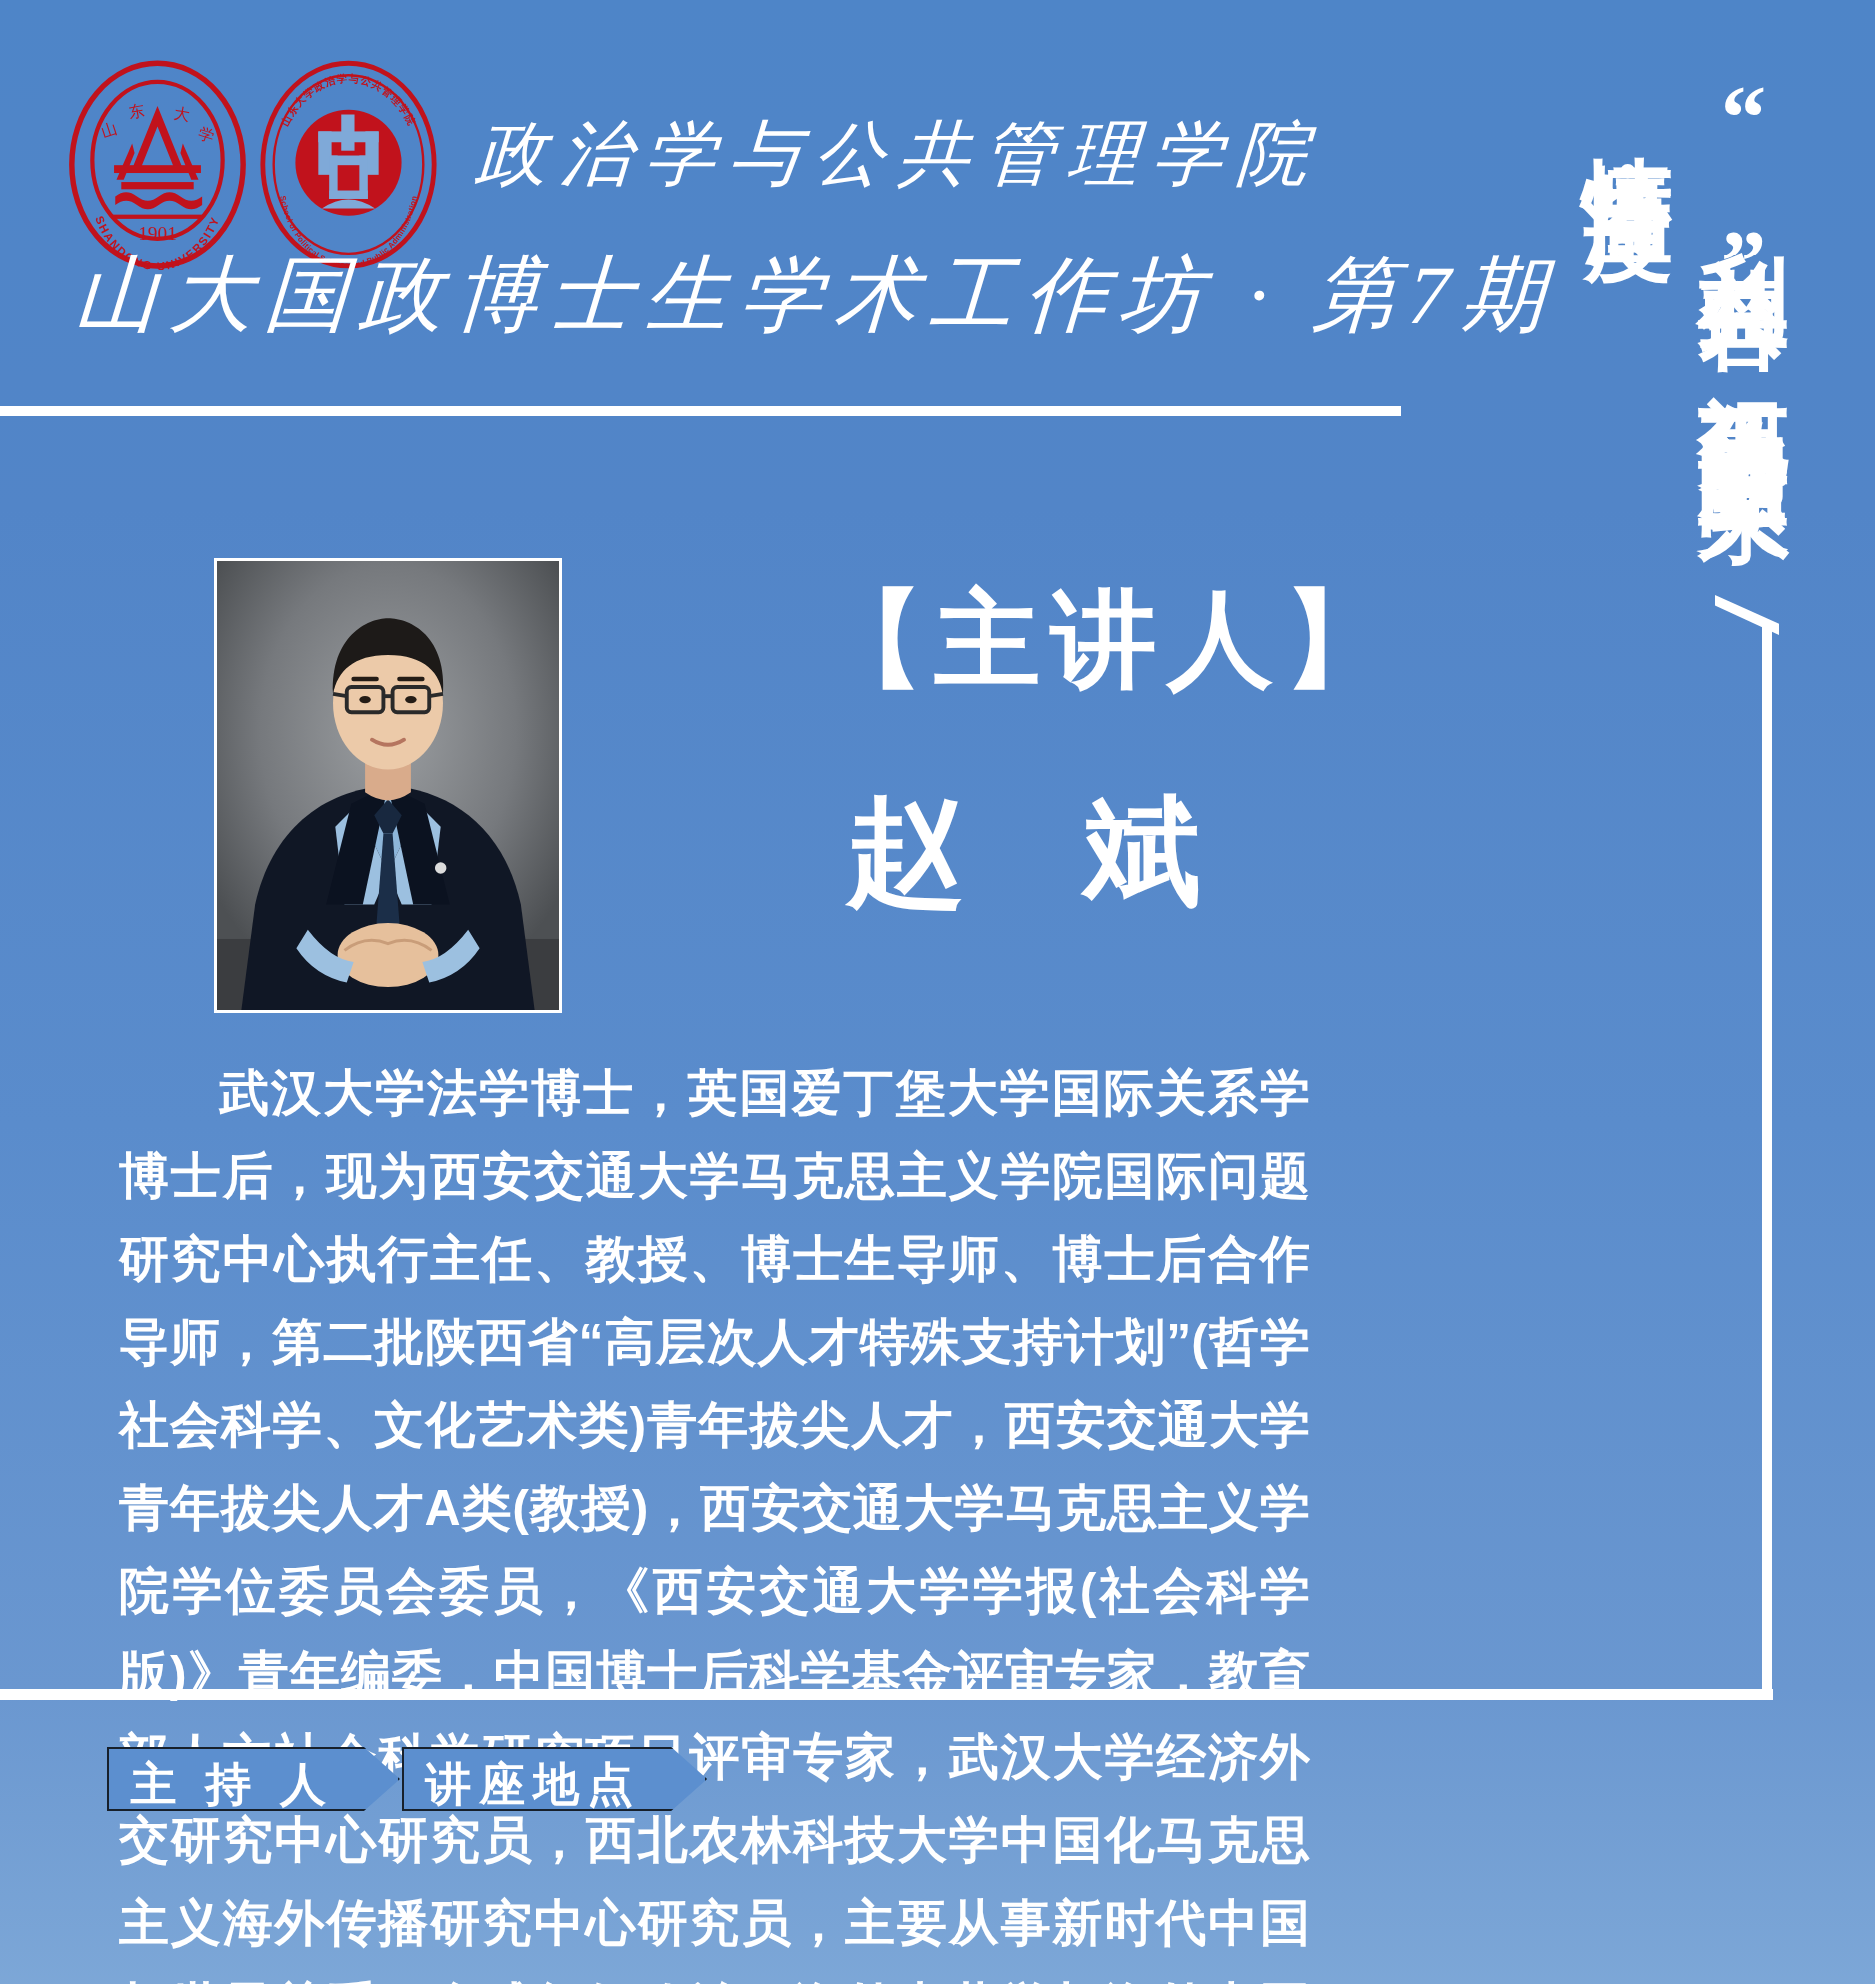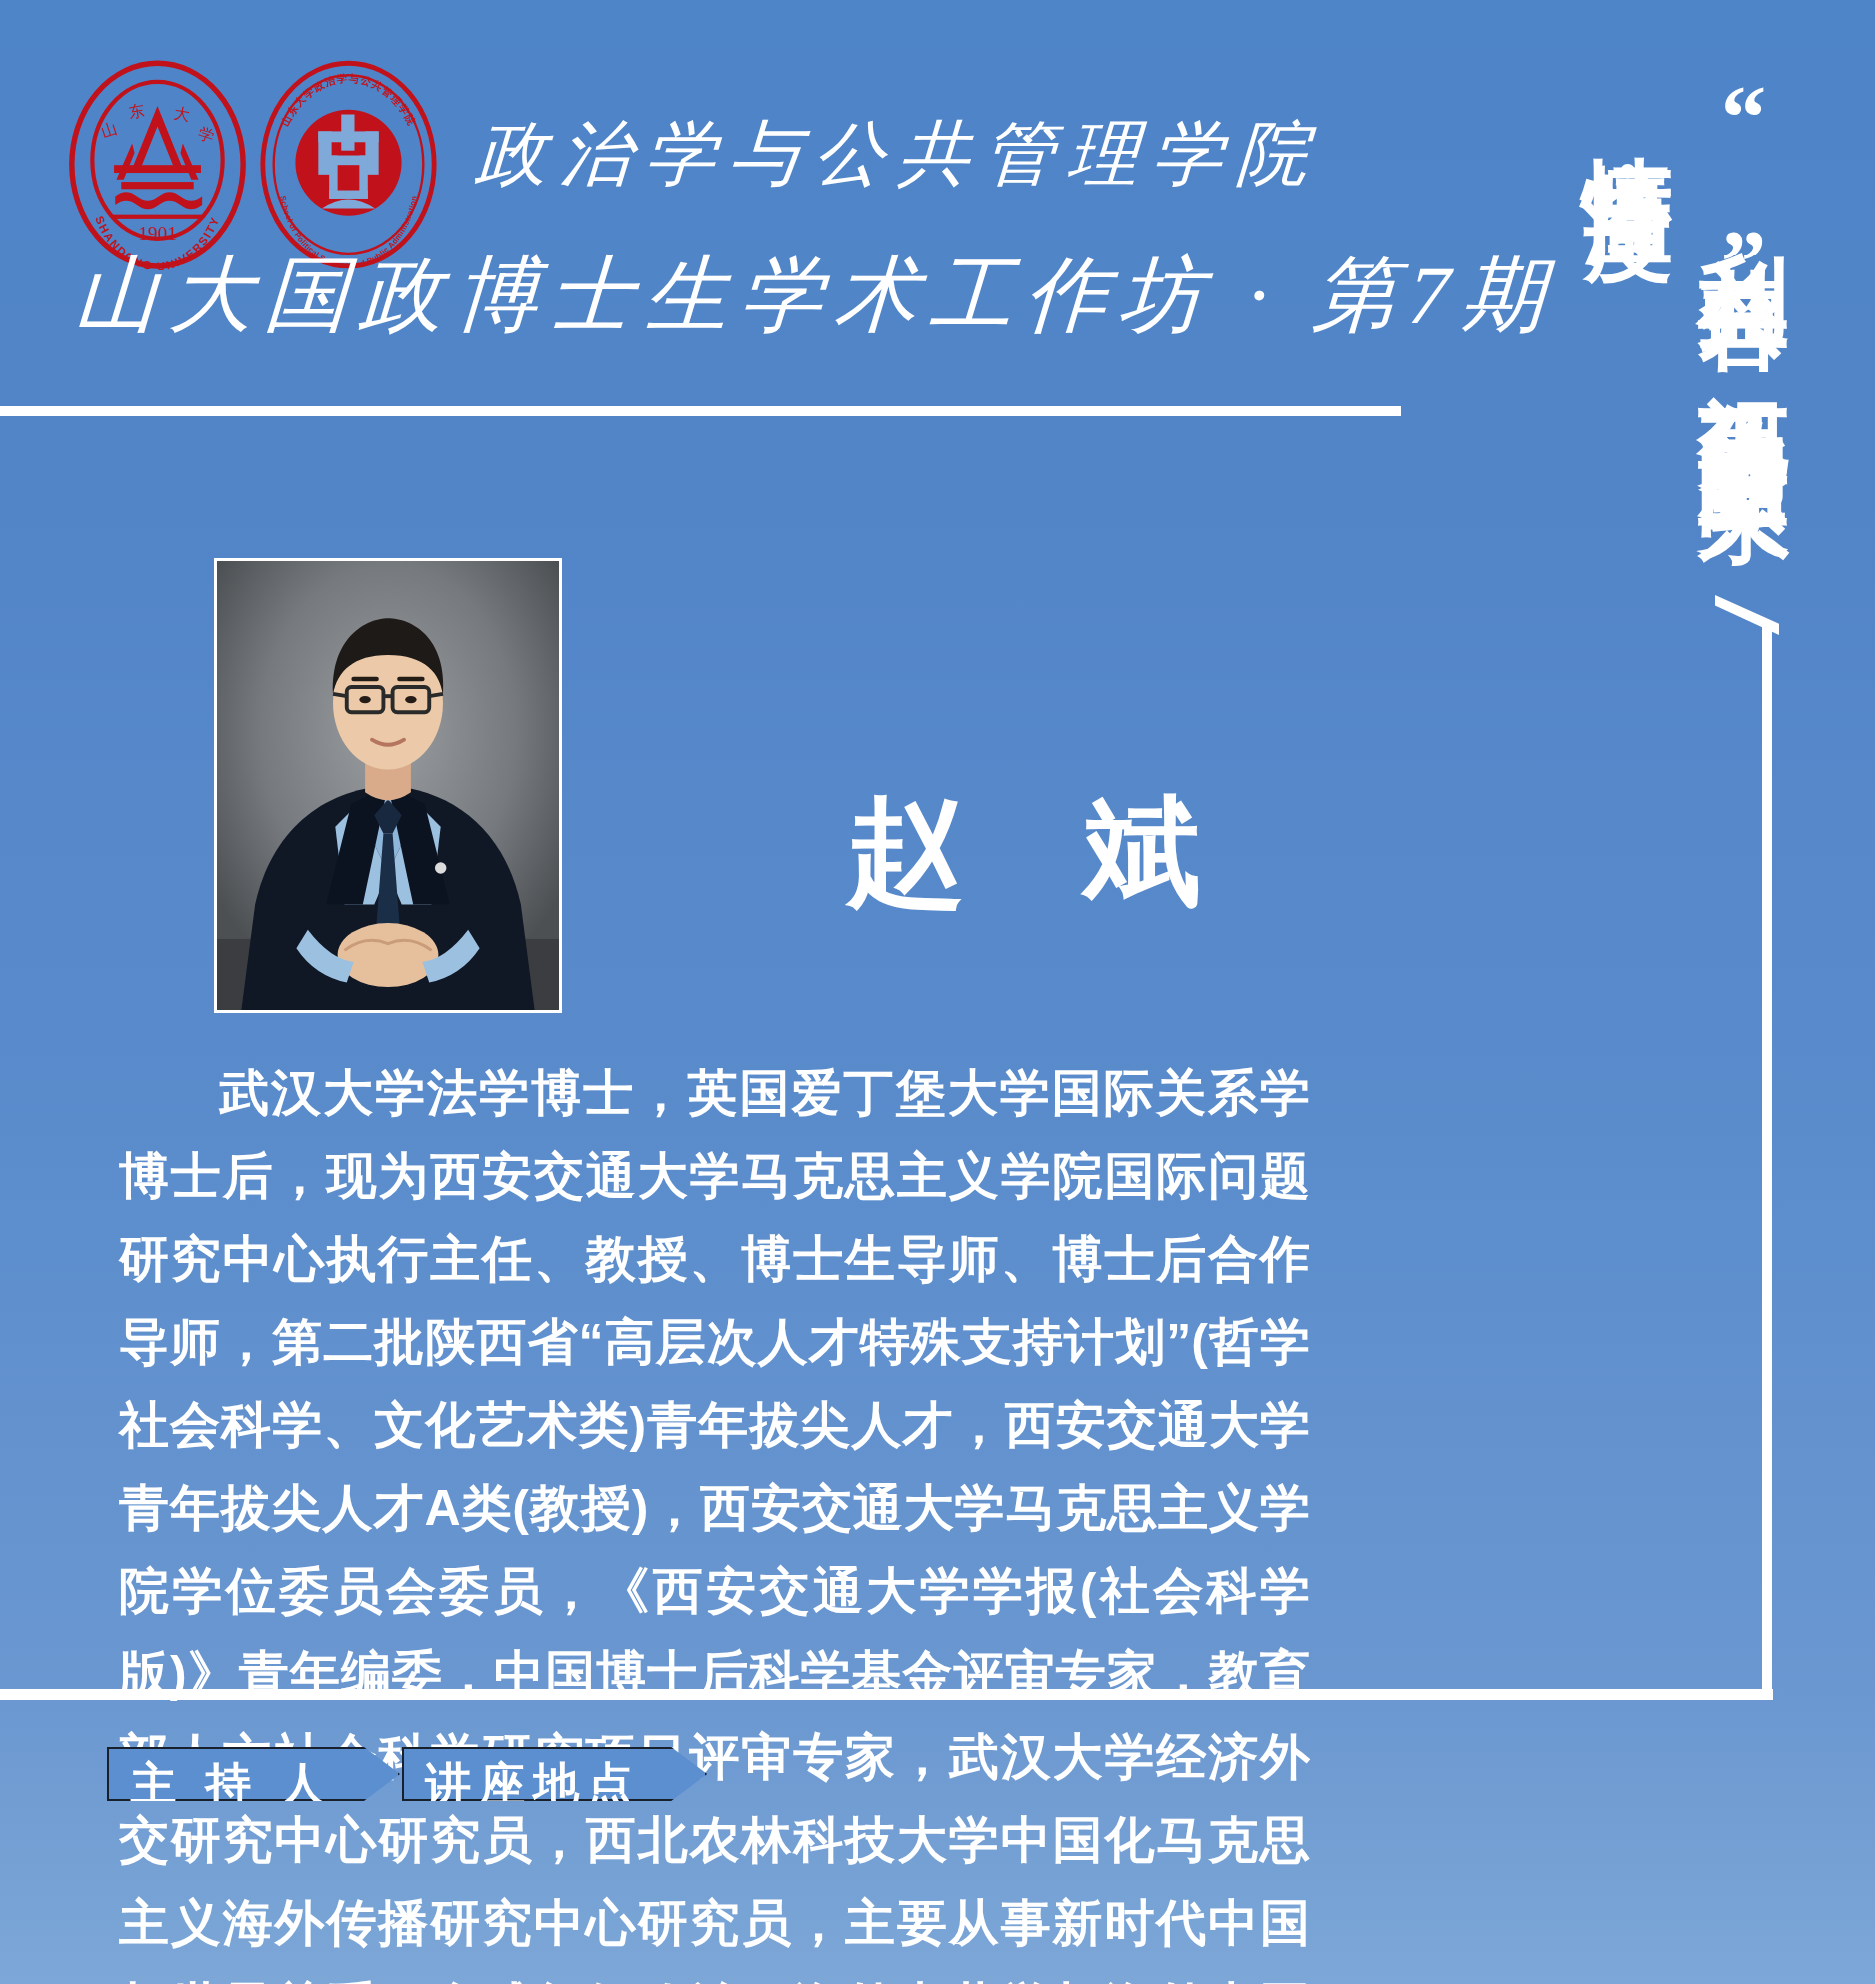--- a/index.html
+++ b/index.html
@@ -121,21 +121,21 @@
     font-family:"Liberation Sans","DejaVu Sans",sans-serif;
     font-weight:700;
   }
 
   
   .info{
     position:absolute;left:107px;top:1747px;width:1588px;
   }
   .badge{
     position:relative;display:inline-block;
-    height:54px;
+    height:64px;
     padding:0 64px 0 21.4px;
     margin-bottom:19px;
     line-height:71px;
     color:#ffffff;
     font-size:46px;
     font-weight:700;
     letter-spacing:8px;
     background:#5C8FCF;
     border:2px solid #17202b;
     box-sizing:border-box;
@@ -279,20 +279,21 @@
       <ellipse cx="150" cy="344" rx="44" ry="28" fill="#e6c09c"></ellipse>
       <path d="M112 340 q18 -14 38 -6 q20 -8 38 6" fill="none" stroke="#c99d79" stroke-width="2.6"></path>
 
       <path d="M80 322 q20 26 40 28 l-6 18 q-28 -6 -44 -30 Z" fill="#9cc0e0"></path>
       <path d="M220 322 q-20 26 -40 28 l6 18 q28 -6 44 -30 Z" fill="#9cc0e0"></path>
 
       <circle cx="196" cy="268" r="5" fill="#dcdcdc"></circle>
     </svg>
   </div>
 
+  <div class="speaker-label">【主讲人】</div>
   <div class="speaker-name">赵 斌</div>
 
   <div class="bio">武汉大学法学博士，英国爱丁堡大学国际关系学博士后，现为西安交通大学马克思主义学院国际问题研究中心执行主任、教授、博士生导师、博士后合作导师，第二批陕西省“高层次人才特殊支持计划”(哲学社会科学、文化艺术类)青年拔尖人才，西安交通大学青年拔尖人才A类(教授)，西安交通大学马克思主义学院学位委员会委员，《西安交通大学学报(社会科学版)》青年编委，中国博士后科学基金评审专家，教育部人文社会科学研究项目评审专家，武汉大学经济外交研究中心研究员，西北农林科技大学中国化马克思主义海外传播研究中心研究员，主要从事新时代中国与世界关系、全球气候政治、海外中共学与海外中国学研究。</div>
 
   <div class="info">
 
     <div class="badge">主 持 人</div>
 
     <div class="badge">讲座地点</div>
     

